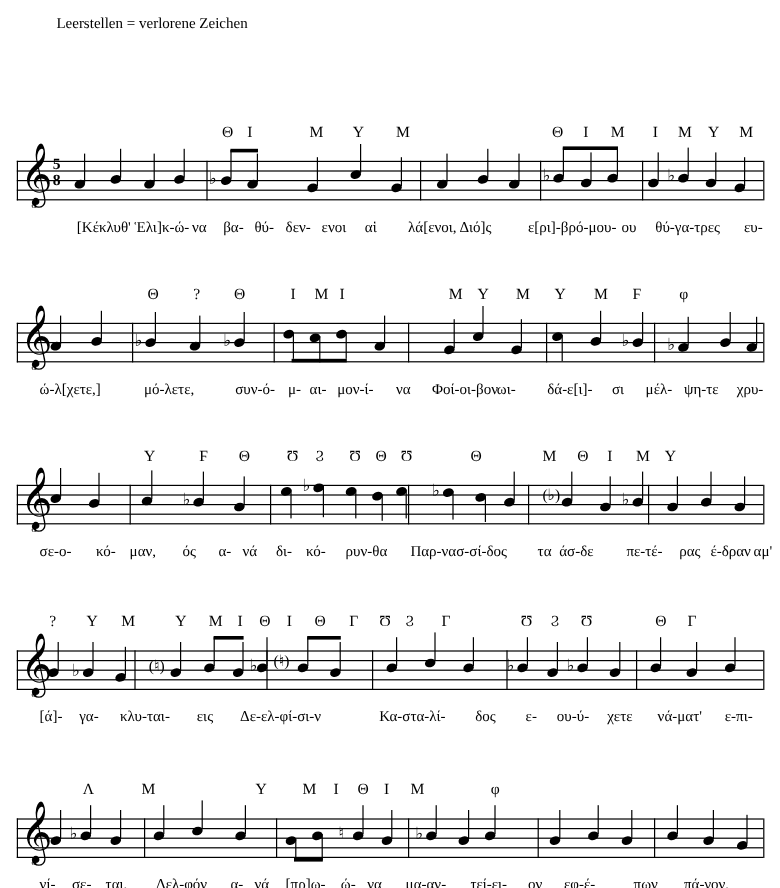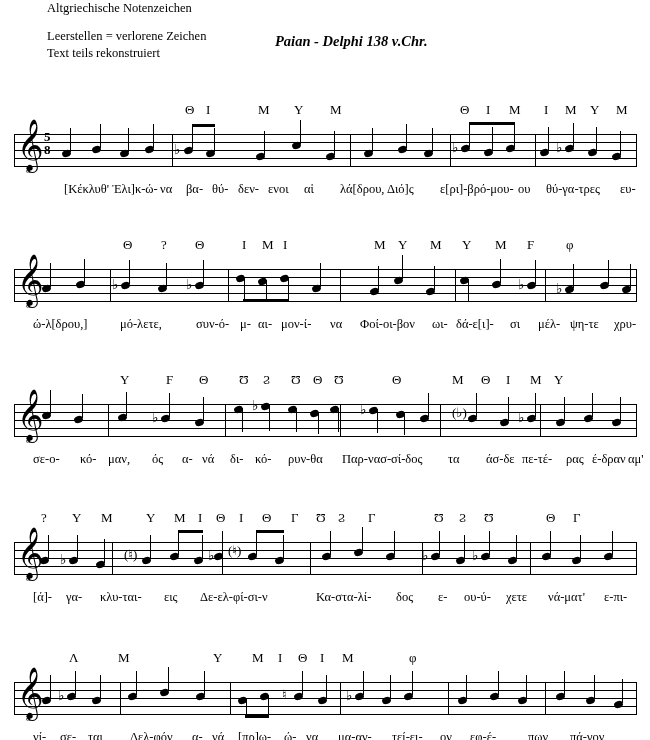--- a/index.html
+++ b/index.html
@@ -179,27 +179,24 @@
     white-space: nowrap;
     font-size: 12.5px;
   }
 </style>
 </head>
 <body>
 
 <div class="page">
 
   <div class="header-left">
-    <div>Altgriechische Notenzeichen</div>
     <div class="header-gap"></div>
     <div>Leerstellen = verlorene Zeichen</div>
-    <div>Text teils rekonstruiert</div>
   </div>
 
-  <div class="doc-title">Paian - Delphi 138 v.Chr.</div>
 
   <div class="system" id="sys1" style="top:120px;">
     <div class="greeknotes">
         <span class="gn" style="left: 185px;">Θ</span>
         <span class="gn" style="left: 206px;">Ι</span>
         <span class="gn" style="left: 258px;">Μ</span>
         <span class="gn" style="left: 294px;">Υ</span>
         <span class="gn" style="left: 330px;">Μ</span>
         <span class="gn" style="left: 460px;">Θ</span>
         <span class="gn" style="left: 486px;">Ι</span>
@@ -279,21 +276,21 @@
       <div class="stem" style="left:620px; top:11px;"></div>
     </div>
     <div class="lyrics" style="top:62px;">
         <span class="ly" style="left: 64px;">[Κέκλυθ' Ἑλι]κ-ώ-</span>
         <span class="ly" style="left: 160px;">να</span>
         <span class="ly" style="left: 186px;">βα-</span>
         <span class="ly" style="left: 212px;">θύ-</span>
         <span class="ly" style="left: 238px;">δεν-</span>
         <span class="ly" style="left: 268px;">ενοι</span>
         <span class="ly" style="left: 304px;">αἱ</span>
-        <span class="ly" style="left: 340px;">λά[δρου, Διό]ς</span>
+        <span class="ly" style="left: 340px;">λά[ενοι, Διό]ς</span>
         <span class="ly" style="left: 440px;">ε[ρι]-βρό-μου-</span>
         <span class="ly" style="left: 518px;">ου</span>
         <span class="ly" style="left: 546px;">θύ-γα-τρες</span>
         <span class="ly" style="left: 620px; text-align: center;">ευ-</span>
       </div>
   </div>
 
   <div class="system" id="sys2" style="top:255px;">
     <div class="greeknotes">
         <span class="gn" style="left: 123px;">Θ</span>
@@ -369,29 +366,29 @@
 
       <div class="flat" style="left:556px; top:28px;">♭</div>
       <div class="note" style="left:565px; top:31px;"></div>
       <div class="stem" style="left:573px; top:9px;"></div>
       <div class="note" style="left:600px; top:27px;"></div>
       <div class="stem" style="left:608px; top:5px;"></div>
       <div class="note" style="left:622px; top:31px;"></div>
       <div class="stem" style="left:630px; top:9px;"></div>
     </div>
     <div class="lyrics" style="top:62px;">
-        <span class="ly" style="left: 33px;">ώ-λ[δρου,]</span>
+        <span class="ly" style="left: 33px;">ώ-λ[χετε,]</span>
         <span class="ly" style="left: 120px;">μό-λετε,</span>
         <span class="ly" style="left: 196px;">συν-ό-</span>
         <span class="ly" style="left: 240px;">μ-</span>
         <span class="ly" style="left: 258px;">αι-</span>
         <span class="ly" style="left: 281px;">μον-ί-</span>
         <span class="ly" style="left: 330px;">να</span>
         <span class="ly" style="left: 360px;">Φοί-οι-βον</span>
-        <span class="ly" style="left: 432px;">ωι-</span>
+        <span class="ly" style="left: 414px;">ωι-</span>
         <span class="ly" style="left: 456px;">δά-ε[ι]-</span>
         <span class="ly" style="left: 510px;">σι</span>
         <span class="ly" style="left: 538px;">μέλ-</span>
         <span class="ly" style="left: 570px;">ψη-τε</span>
         <span class="ly" style="left: 614px;">χρυ-</span>
       </div>
   </div>
 
   <div class="system" id="sys3" style="top:390px;">
     <div class="greeknotes">
@@ -482,21 +479,21 @@
         <span class="ly" style="left: 80px;">κό-</span>
         <span class="ly" style="left: 108px;">μαν,</span>
         <span class="ly" style="left: 152px;">ός</span>
         <span class="ly" style="left: 182px;">α-</span>
         <span class="ly" style="left: 202px;">νά</span>
         <span class="ly" style="left: 230px;">δι-</span>
         <span class="ly" style="left: 255px;">κό-</span>
         <span class="ly" style="left: 288px;">ρυν-θα</span>
         <span class="ly" style="left: 342px;">Παρ-νασ-σί-δος</span>
         <span class="ly" style="left: 448px;">τα</span>
-        <span class="ly" style="left: 486px;">άσ-δε</span>
+        <span class="ly" style="left: 466px;">άσ-δε</span>
         <span class="ly" style="left: 522px;">πε-τέ-</span>
         <span class="ly" style="left: 566px;">ρας</span>
         <span class="ly" style="left: 592px;">έ-δραν</span>
         <span class="ly" style="left: 628px;">αμ'</span>
       </div>
   </div>
 
   <div class="system" id="sys4" style="top:528px;">
     <div class="greeknotes">
         <span class="gn" style="left: 41px;">?</span>

